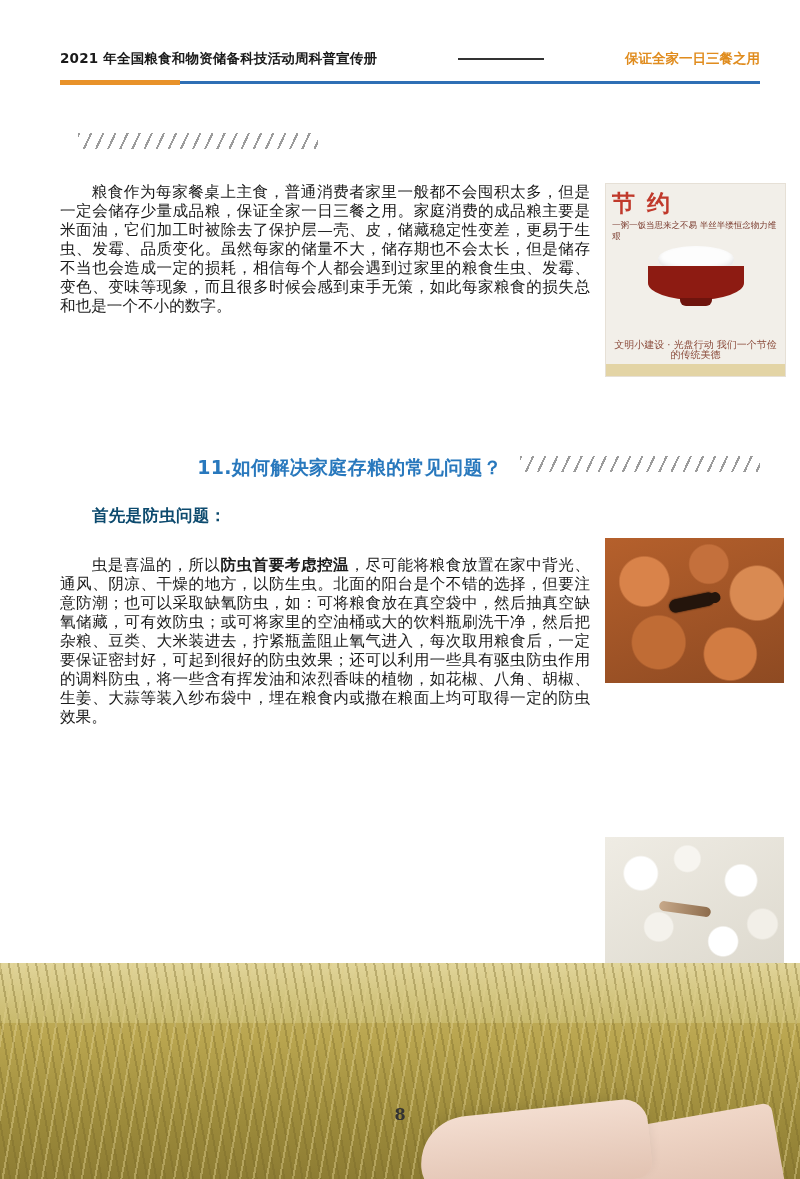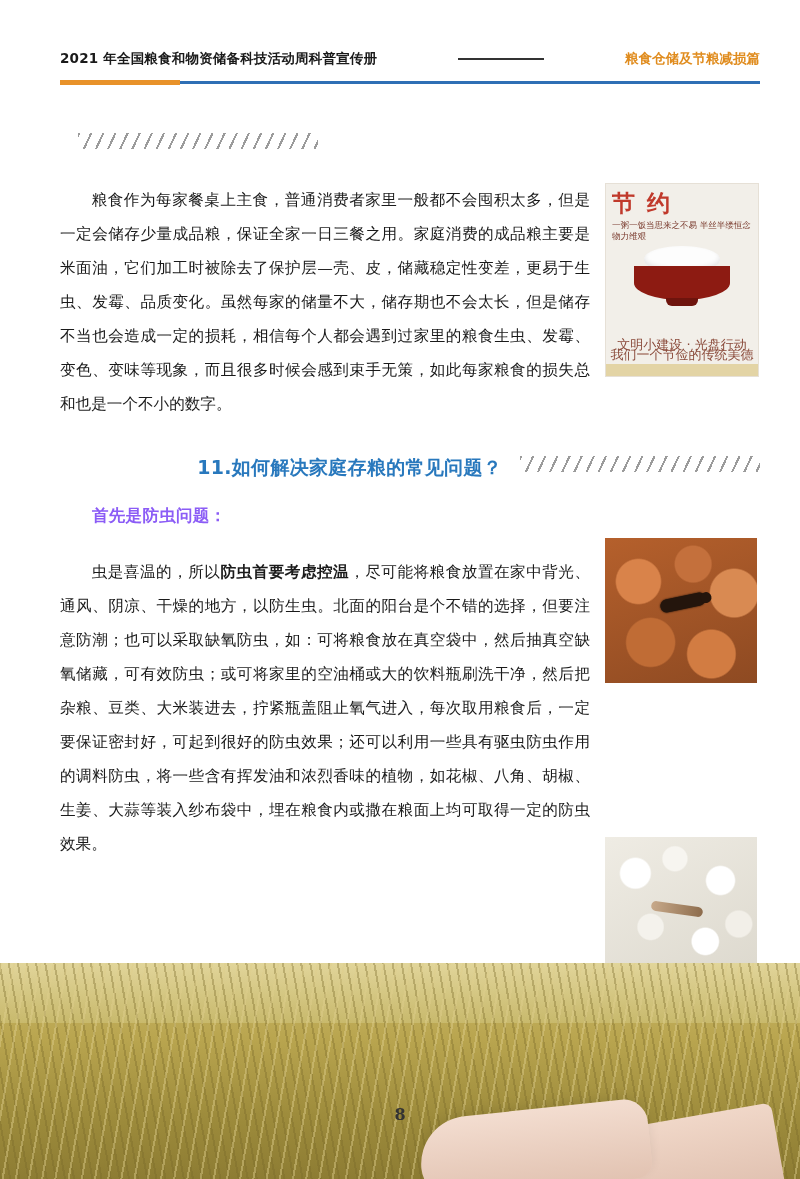--- a/index.html
+++ b/index.html
@@ -109,42 +109,43 @@
         #9b9b9b 2px,
         transparent 2px,
         transparent 11px);
   }
   .hatch.short { max-width: 240px; }
 
   
   .para {
     position: absolute;
     font-size: 15.6px;
-    line-height: 34px;
+    line-height: 19px;
     color: #1a1a1a;
     text-align: justify;
     text-justify: inter-ideograph;
     font-family: "DejaVu Serif", "Liberation Serif", serif;
   }
   .para .ind { display: inline-block; width: 2em; }
   .para b { font-weight: bold; }
 
   .subhead {
     position: absolute;
     font-size: 16.5px;
     font-weight: bold;
-    color: #8b5cf6;
+    color: #0c4a6e;
     letter-spacing: 0.3px;
   }
 
   
   .img-box {
     position: absolute;
     overflow: hidden;
     background: #ddd;
+    padding-left: 27px;
   }
 
   
   .poster {
     background: #f2efe9;
     border: 1px solid #e6e0d6;
   }
   .poster .p-title {
     position: absolute;
     left: 6px;
@@ -199,21 +200,21 @@
     width: 32px;
     height: 8px;
     background: #6e140d;
     border-radius: 0 0 6px 6px;
   }
   .poster .p-line2 {
     position: absolute;
     left: 4px;
     right: 4px;
     bottom: 16px;
-    font-size: 13px;
+    font-size: 10px;
     color: #8a4a3a;
     text-align: center;
     line-height: 10px;
   }
   .poster .p-strip {
     position: absolute;
     left: 0;
     right: 0;
     bottom: 0;
     height: 12px;
@@ -353,21 +354,21 @@
 </head>
 <body>
 
 <div class="page">
 
   <div class="header">
     <div class="header-left">2021 年全国粮食和物资储备科技活动周科普宣传册</div>
     <div class="header-mid">
       <div class="header-rule"></div>
     </div>
-    <div class="header-right">粮食仓储及节粮减损篇</div>
+    <div class="header-right">保证全家一日三餐之用</div>
   </div>
   <div class="header-bar">
     <div class="seg-orange"></div>
     <div class="seg-blue"></div>
   </div>
 
   <div class="section-head" style="top:135px;">
     <div class="hatch short"></div>
   </div>
 

